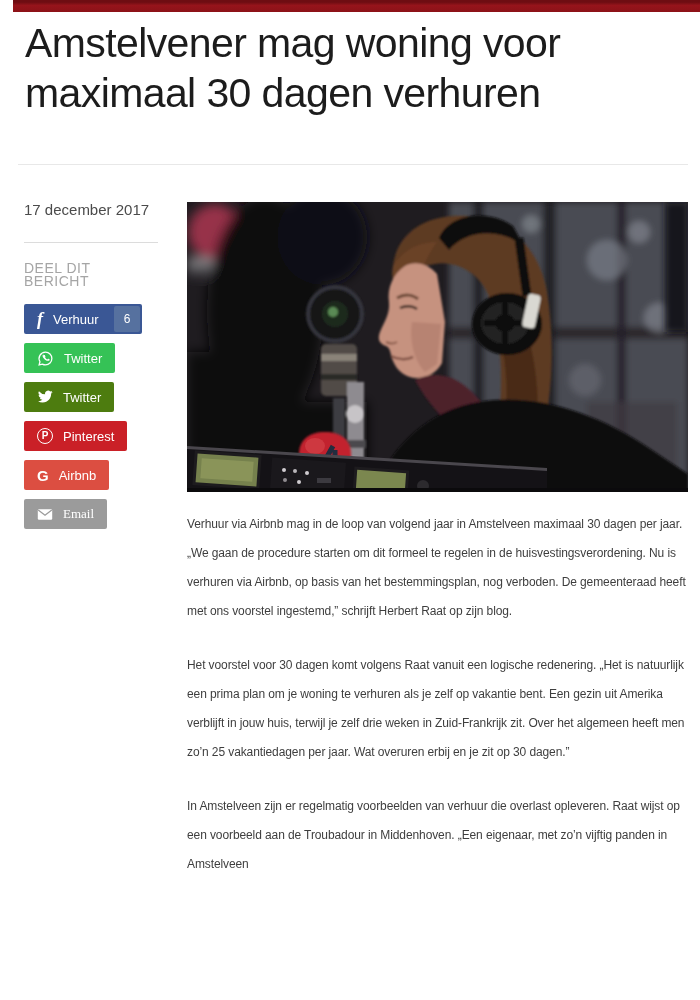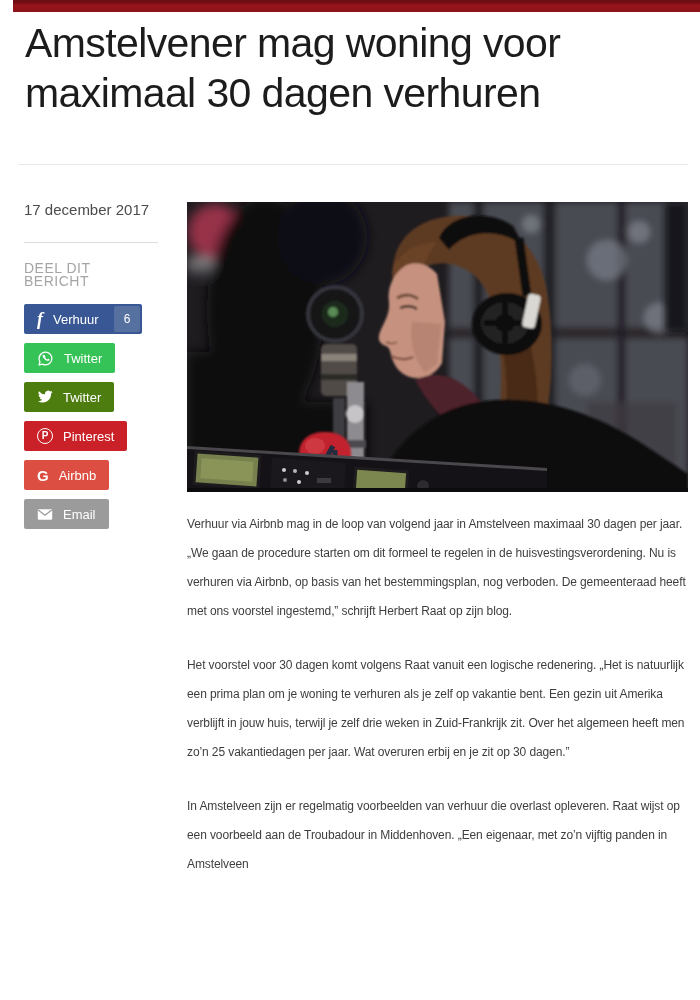--- a/index.html
+++ b/index.html
@@ -91,21 +91,21 @@
       <a class="share-btn" style="background-color: rgb(202, 32, 39);">
         <span class="pin-circle">P</span>
         <span>Pinterest</span>
       </a>
 
       <a class="share-btn" style="background-color: rgb(220, 78, 65);">
         <span class="glyph-icon">G</span>
         <span>Airbnb</span>
       </a>
 
-      <a class="share-btn" style="background-color: rgb(155, 155, 155);">
+      <a class="share-btn" style="background-color: rgb(155, 155, 155); font-family: Liberation Serif, serif;">
         <span>
           <svg class="svg-icon" width="16" height="13" viewBox="0 0 20 16">
             <rect x="1" y="1.5" width="18" height="13" rx="1.5" fill="#fff"></rect>
             <path d="M1.5 2.5 10 9l8.5-6.5" fill="none" stroke="#9b9b9b" stroke-width="1.6"></path>
           </svg>
         </span>
         <span>Email</span>
       </a>
 
     </div>

